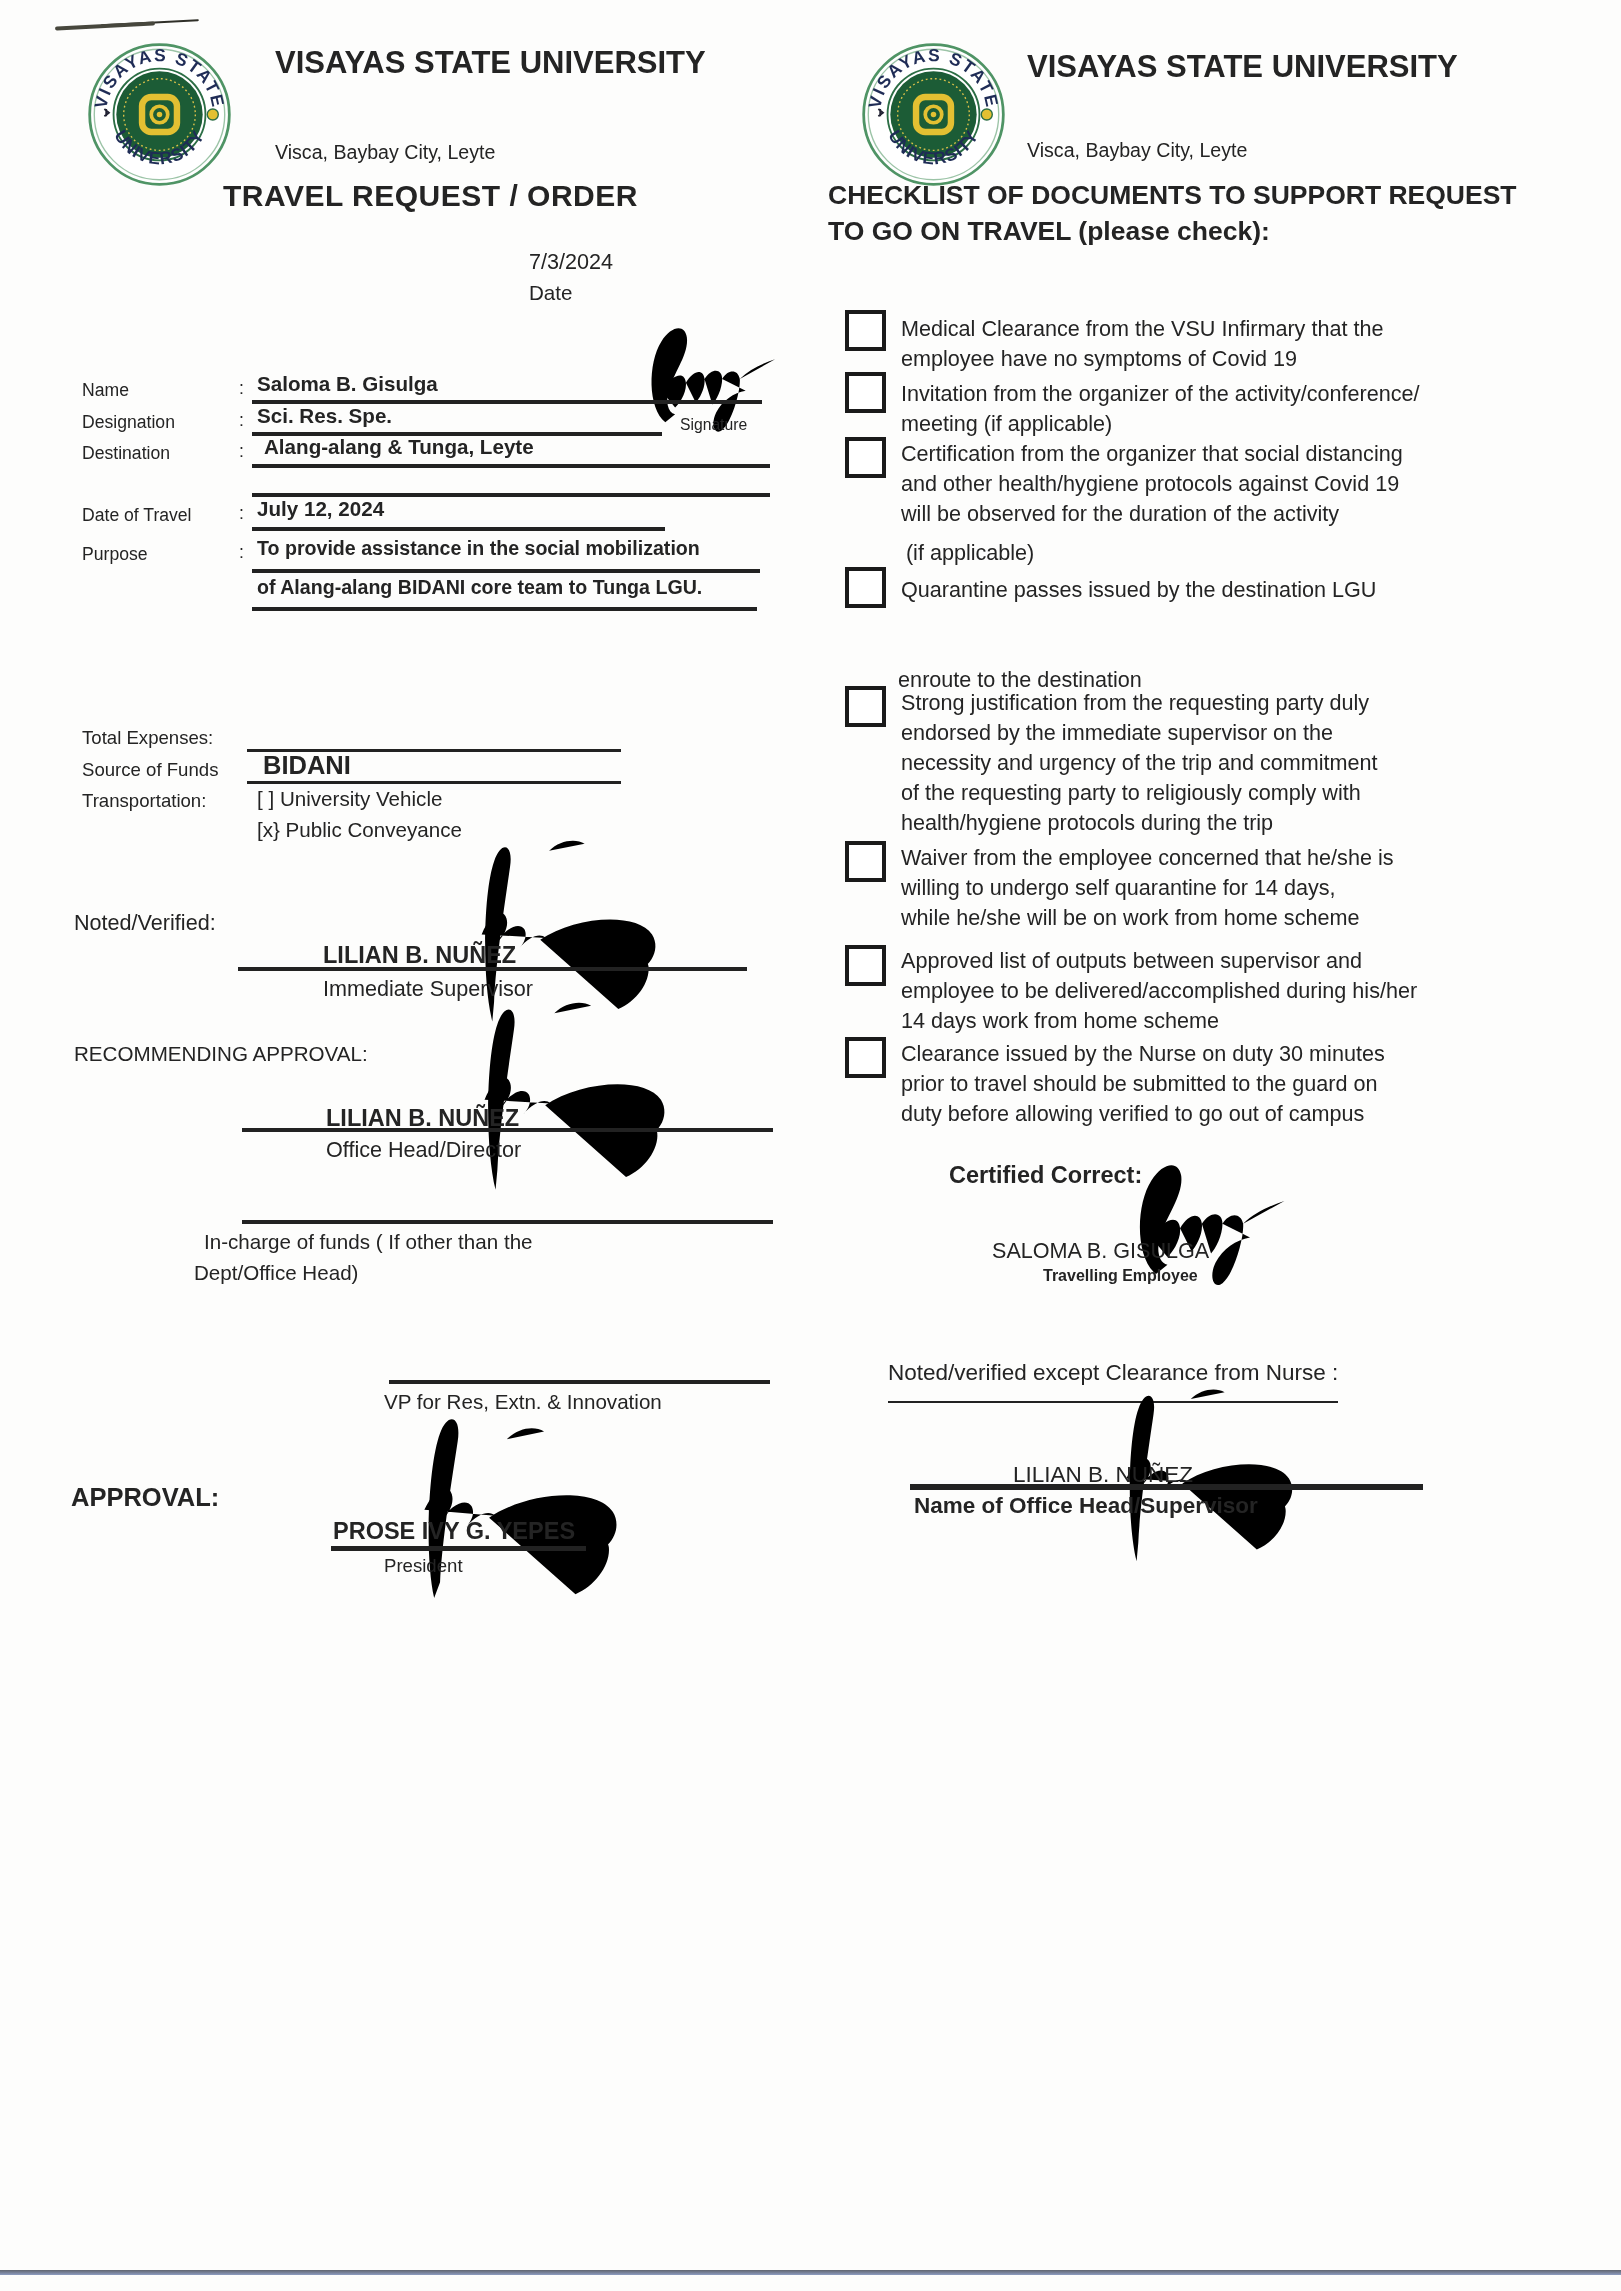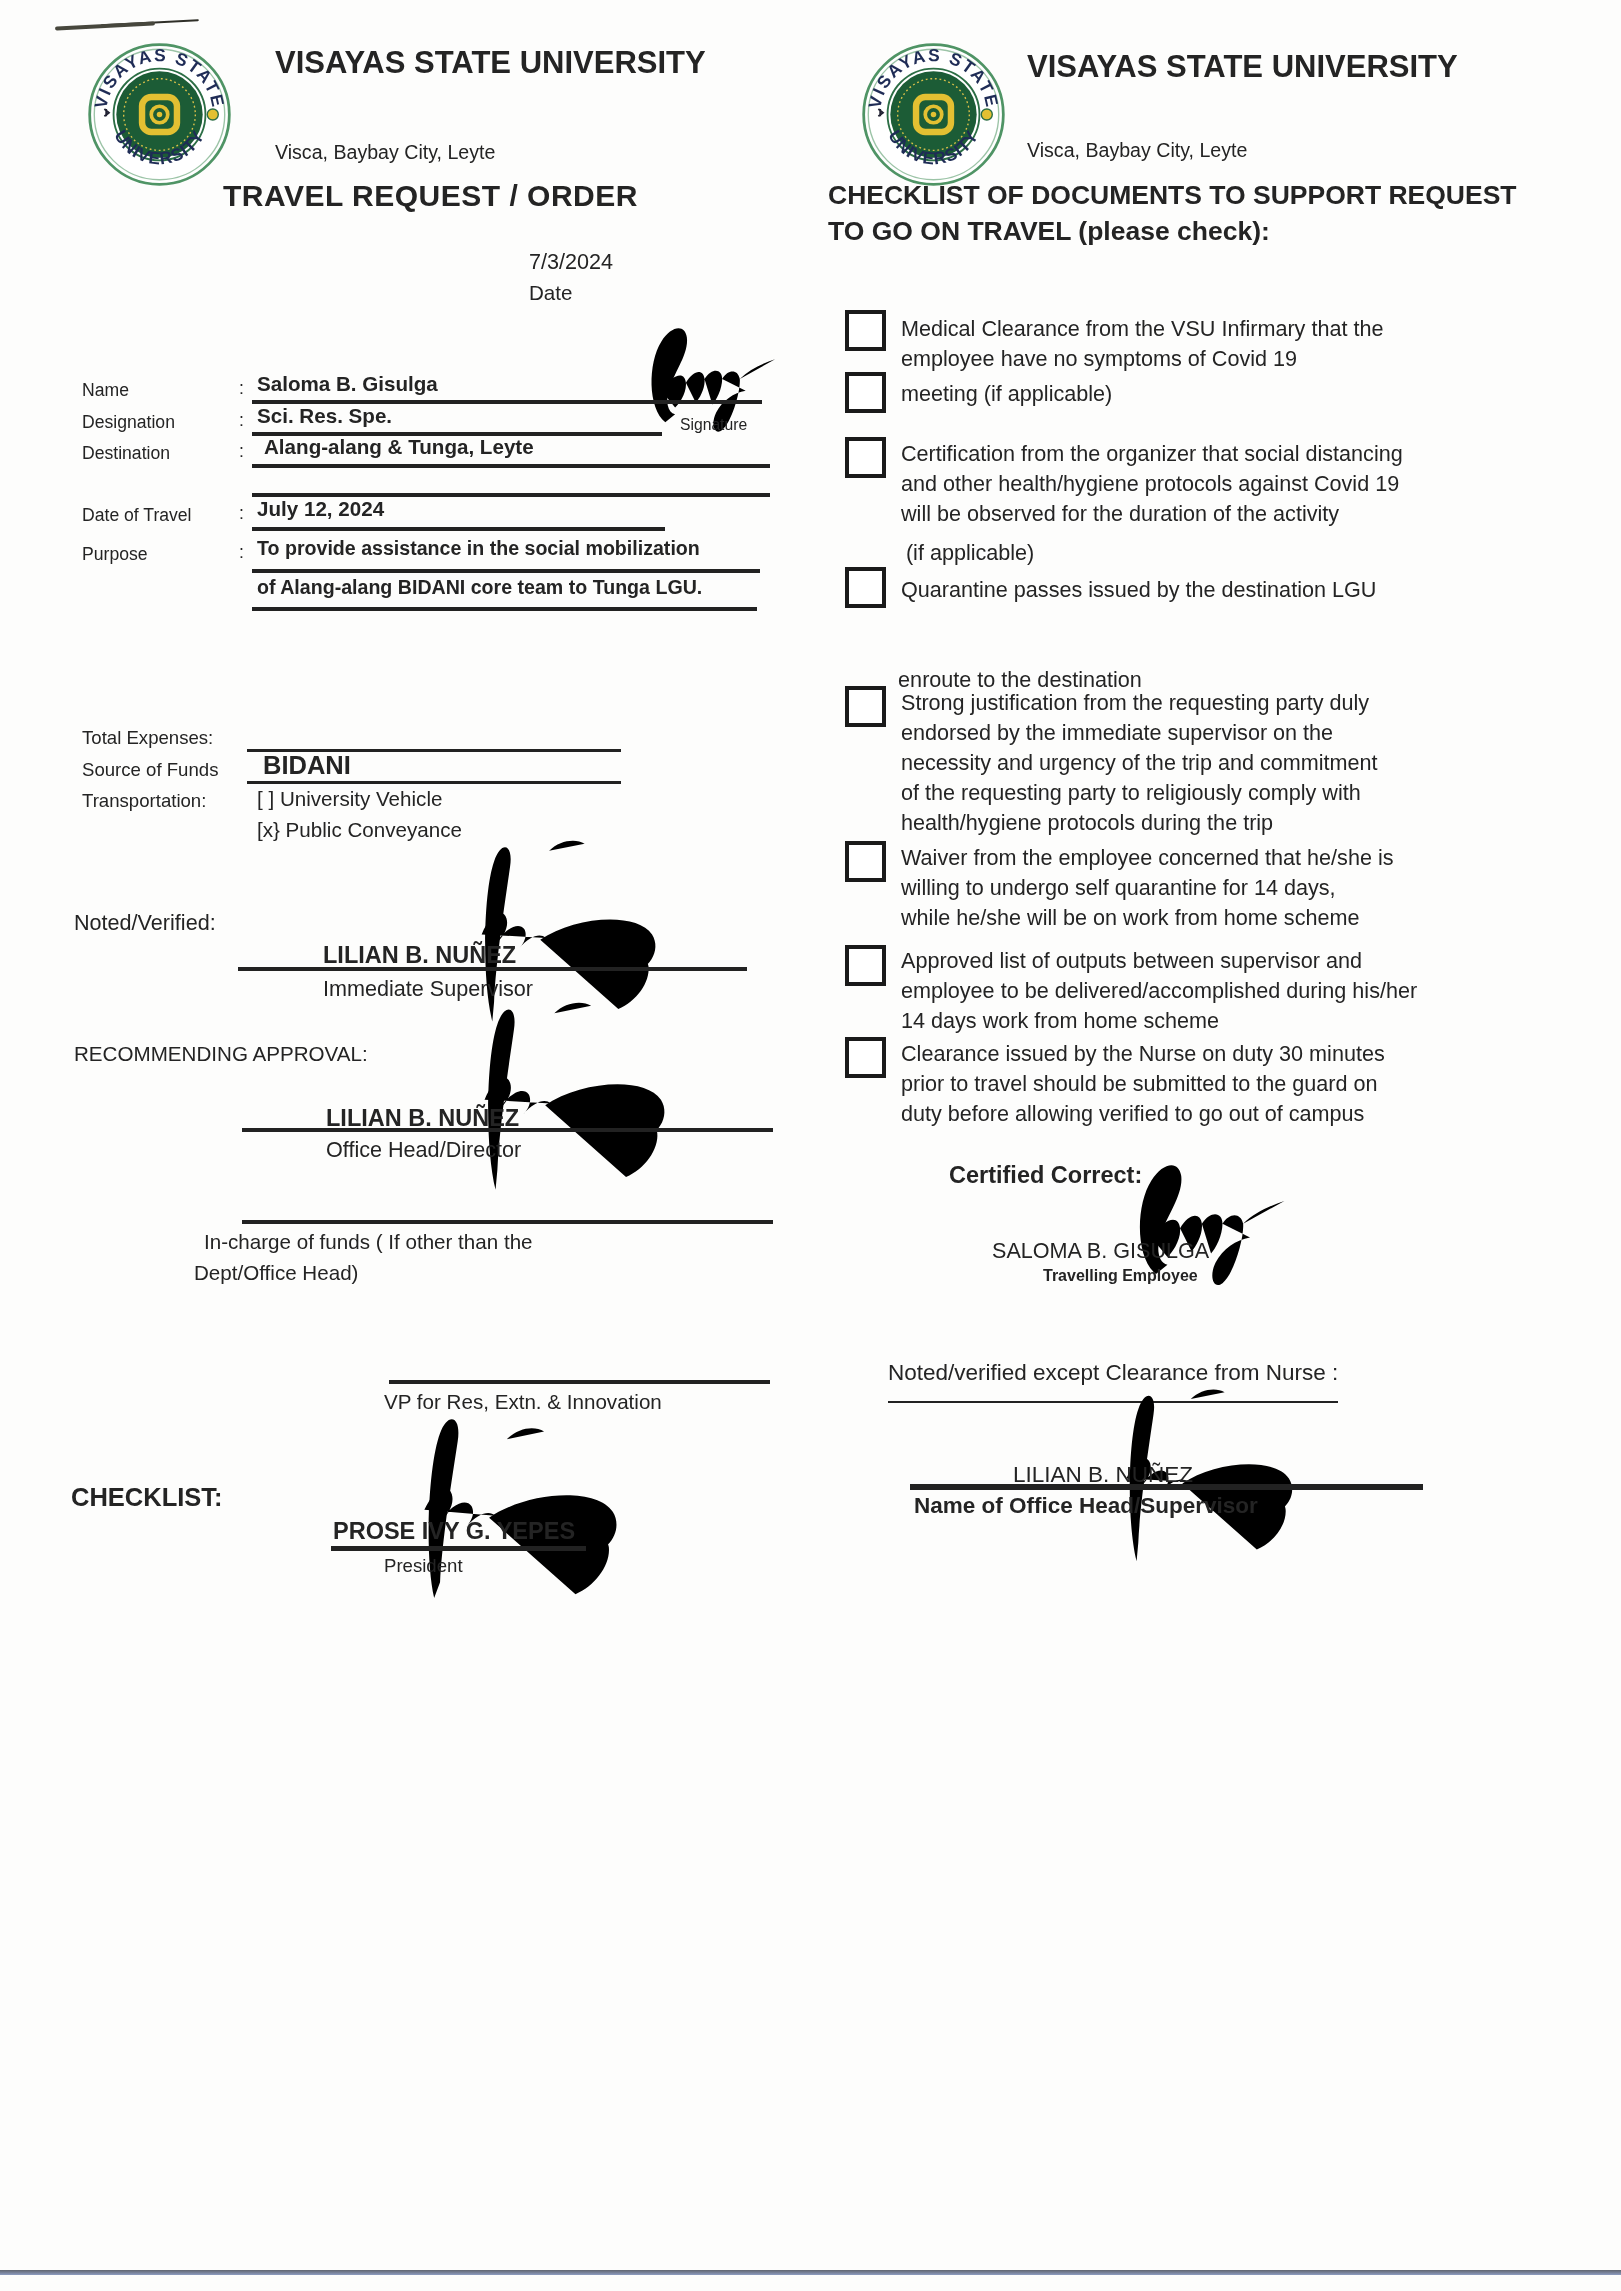--- a/index.html
+++ b/index.html
@@ -145,21 +145,21 @@
   <div class="ink-line" style="left:242px;top:1128px;width:531px"></div>
   <div class="abs ctr" style="left:326px;top:1137px;width:363px;font-size:21.6px">Office Head/Director</div>
 
   <div class="ink-line" style="left:242px;top:1220px;width:531px"></div>
   <div class="abs ctr" style="left:204px;top:1230px;width:490px;font-size:20.6px">In-charge of  funds ( If other than the</div>
   <div class="abs ctr" style="left:194px;top:1261px;width:490px;font-size:20.6px">Dept/Office Head)</div>
 
   <div class="ink-line" style="left:389px;top:1380px;width:381px"></div>
   <div class="abs ctr" style="left:384px;top:1390px;width:392px;font-size:20.6px">VP for Res, Extn. &amp; Innovation</div>
 
-  <div class="abs b" style="left:71px;top:1483px;font-size:25.5px">CHECKLIST:</div>
+  <div class="abs b" style="left:71px;top:1483px;font-size:25.5px">APPROVAL:</div>
   <svg class="sig" style="left:338px;top:1400px" width="314" height="201" preserveAspectRatio="none" viewBox="0 0 320 205">
       <use href="#sig-yepes"></use>
     </svg>
   <div class="abs b" style="left:333px;top:1518px;font-size:23.5px">PROSE IVY G. YEPES</div>
   <div class="ink-line" style="left:331px;top:1546px;width:255px;height:4.9px"></div>
   <div class="abs ctr" style="left:384px;top:1555px;width:196px;font-size:18.6px">President</div>
 
   <svg class="abs" style="left:860px;top:41px" width="147" height="147" viewBox="0 0 150 150">
       <use href="#vsu-seal"></use>
     </svg>
@@ -171,20 +171,21 @@
   <div class="abs ctr b" style="left:828px;top:216px;width:745px;font-size:26.5px">TO GO ON TRAVEL (please check):</div>
 
   <div class="chk-box" style="left:845px;top:310px"></div>
   <div class="chk-text" style="left:901px;top:314px">
     <span>Medical Clearance from the VSU Infirmary that the</span>
     <span>employee have no symptoms of Covid 19</span>
   </div>
 
   <div class="chk-box" style="left:845px;top:372px"></div>
   <div class="chk-text" style="left:901px;top:379px">
+    <span>Invitation from the organizer of the activity/conference/</span>
     <span>meeting (if applicable)</span>
   </div>
 
   <div class="chk-box" style="left:845px;top:437px"></div>
   <div class="chk-text" style="left:901px;top:439px">
     <span>Certification from the organizer that social distancing</span>
     <span>and other health/hygiene protocols against Covid 19</span>
     <span>will be observed for the duration of the activity</span>
     <span style="margin-top:8.8px;padding-left:4.9px">(if applicable)</span>
   </div>

